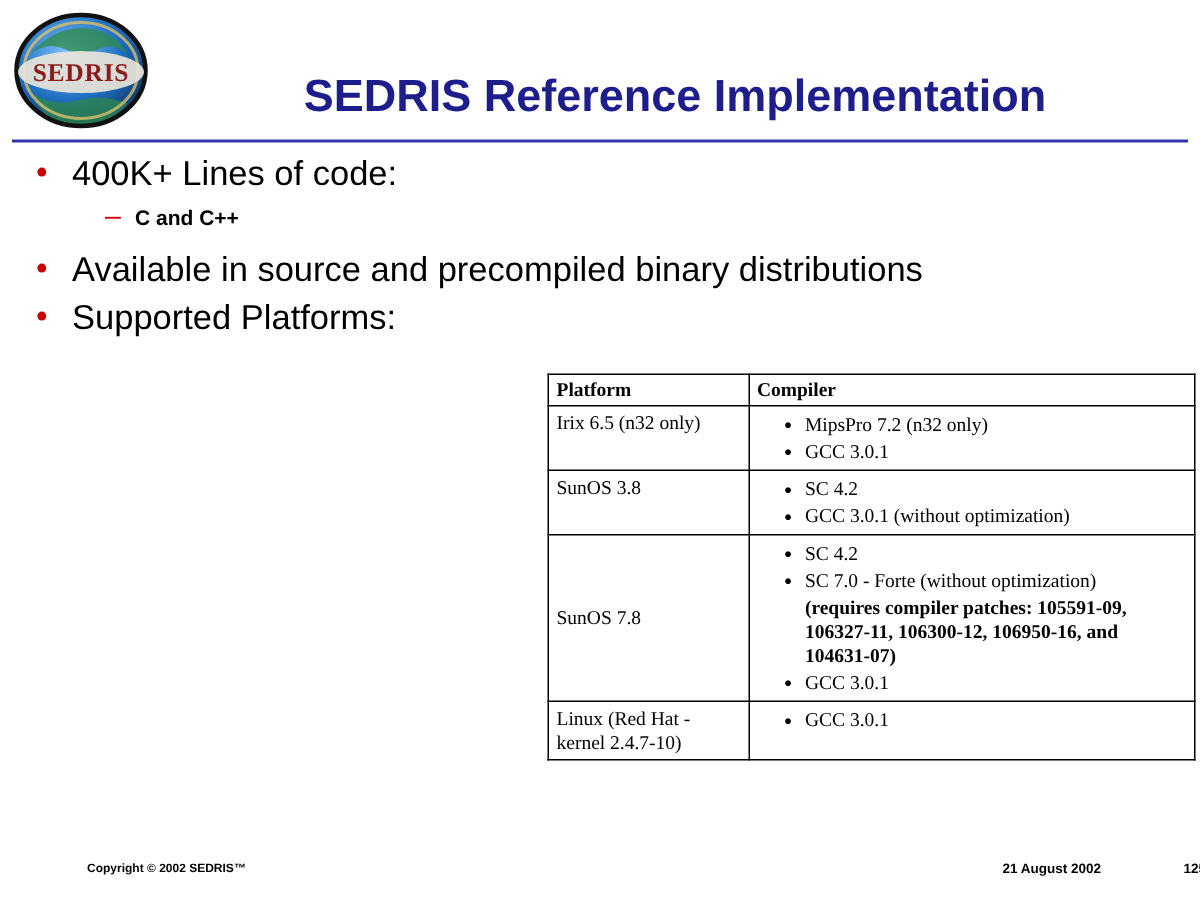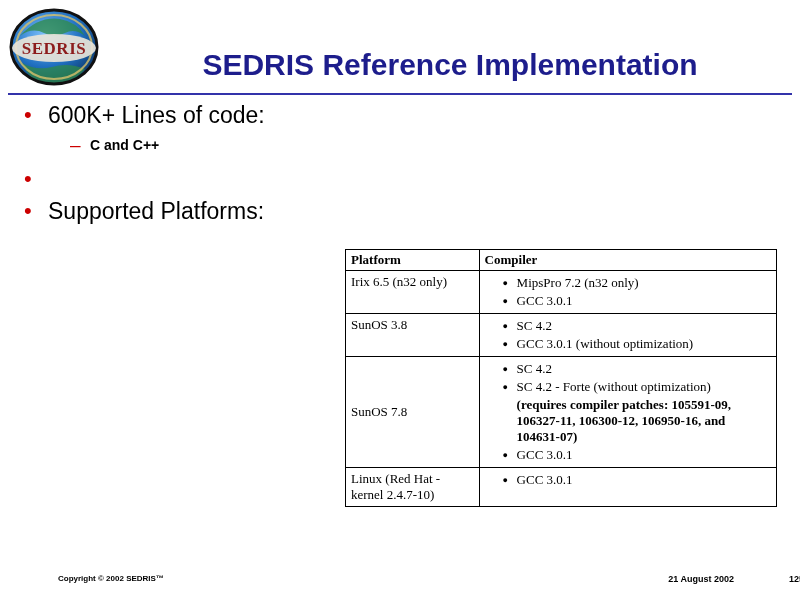--- a/index.html
+++ b/index.html
@@ -103,21 +103,21 @@
     font-weight: bold;
     line-height: 26px;
   }
   .bullet-row.wide .bullet-text {
     max-width: 600px;
   }
 
   
   .table-wrap {
     position: absolute;
-    left: 345px;
+    left: 365px;
     top: 249px;
     width: 432px;
   }
   table.platforms {
     border-collapse: collapse;
     width: 432px;
     font-family: "Liberation Serif", serif;
     font-size: 13px;
     color: #000000;
     background: #ffffff;
@@ -234,30 +234,31 @@
       </svg>
     </div>
     <div class="slide-title">SEDRIS Reference Implementation</div>
     <div class="title-rule"></div>
   </div>
 
   <div class="body">
 
     <div class="bullet-row">
       <span class="bullet-mark">•</span>
-      <span class="bullet-text">600K+ Lines of code:</span>
+      <span class="bullet-text">400K+ Lines of code:</span>
     </div>
 
     <div class="bullet-row level2">
       <span class="bullet-mark">–</span>
       <span class="bullet-text">C and C++</span>
     </div>
 
     <div class="bullet-row wide">
       <span class="bullet-mark">•</span>
+      <span class="bullet-text">Available in source and precompiled binary distributions</span>
     </div>
 
     <div class="bullet-row">
       <span class="bullet-mark">•</span>
       <span class="bullet-text">Supported Platforms:</span>
     </div>
 
   </div>
 
   <div class="table-wrap">
@@ -285,21 +286,21 @@
               <li>SC 4.2</li>
               <li>GCC 3.0.1 (without optimization)</li>
             </ul>
           </td>
         </tr>
         <tr>
           <td class="platform-cell mid">SunOS 7.8</td>
           <td>
             <ul class="clist">
               <li>SC 4.2</li>
-              <li>SC 4.2 - Forte (without optimization)</li>
+              <li>SC 7.0 - Forte (without optimization)</li>
               <li class="bold-note nobullet">(requires compiler patches: 105591-09, 106327-11, 106300-12, 106950-16, and 104631-07)</li>
               <li>GCC 3.0.1</li>
             </ul>
           </td>
         </tr>
         <tr>
           <td class="platform-cell">Linux (Red Hat - kernel 2.4.7-10)</td>
           <td>
             <ul class="clist">
               <li>GCC 3.0.1</li>

